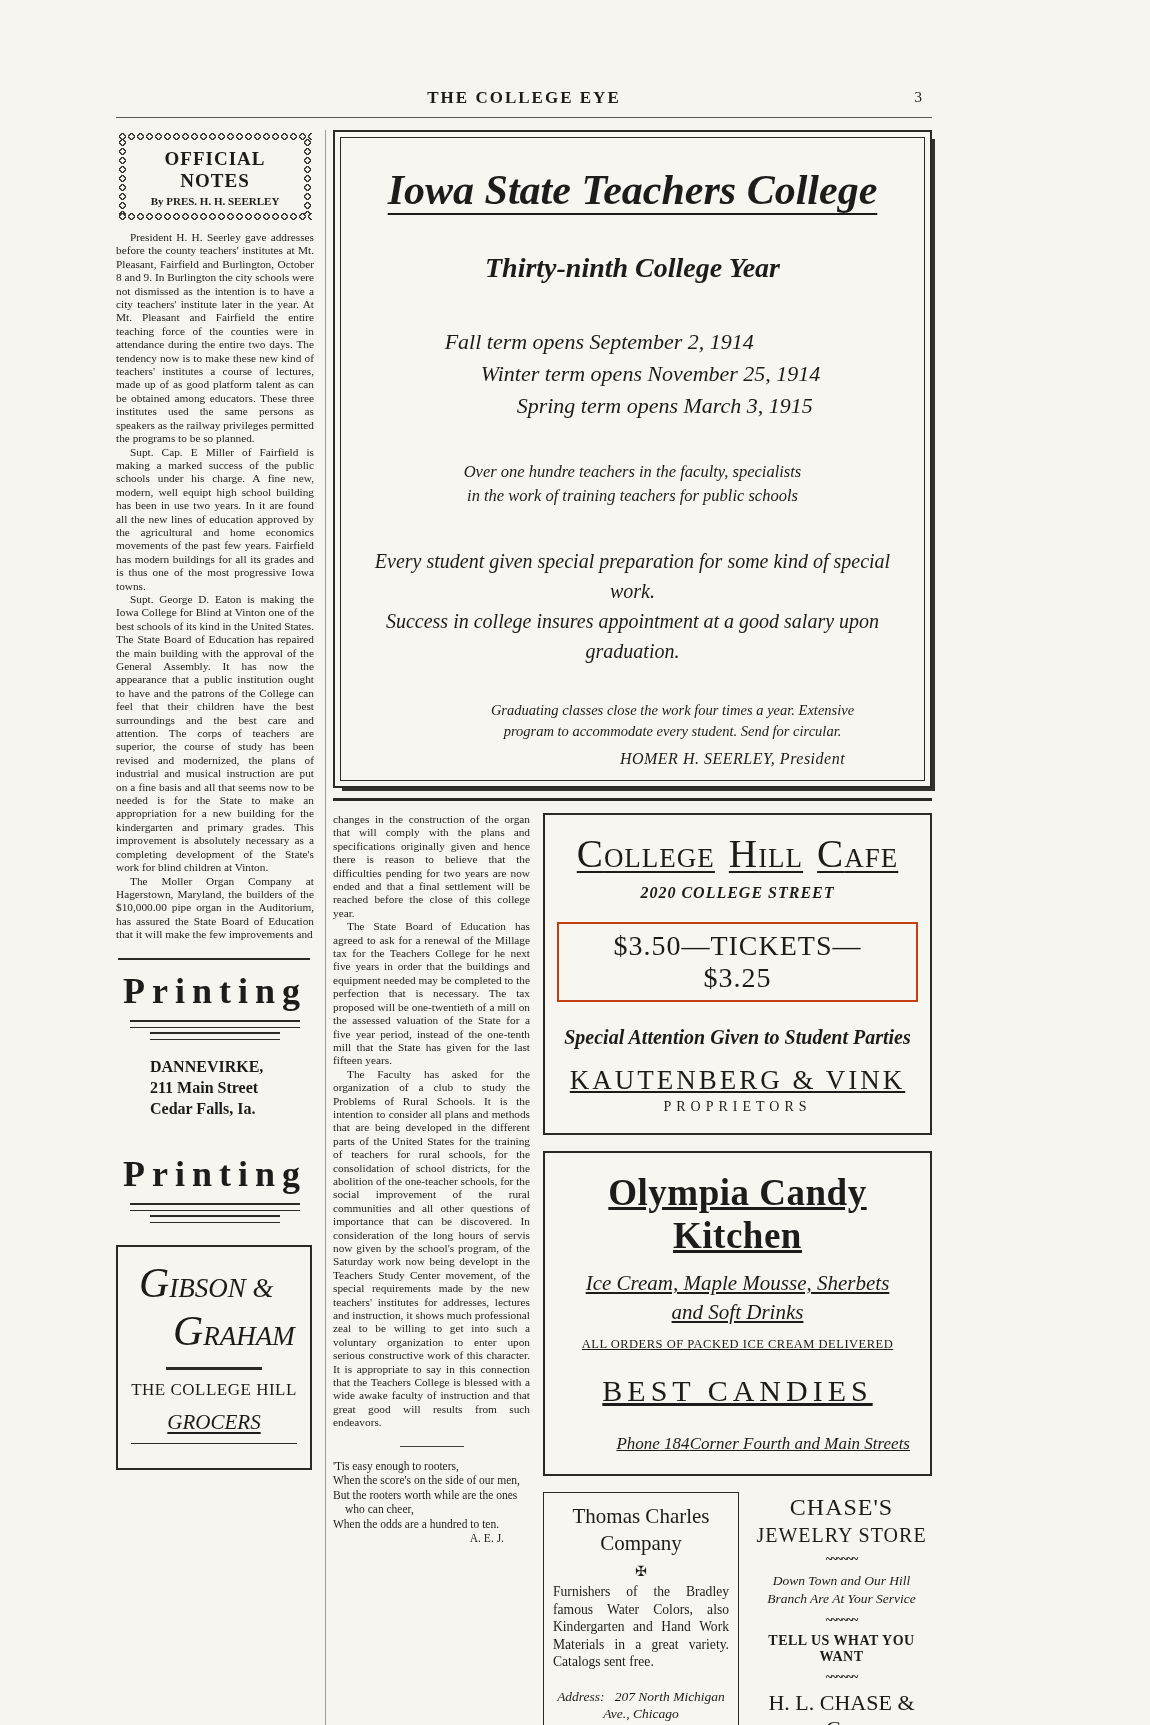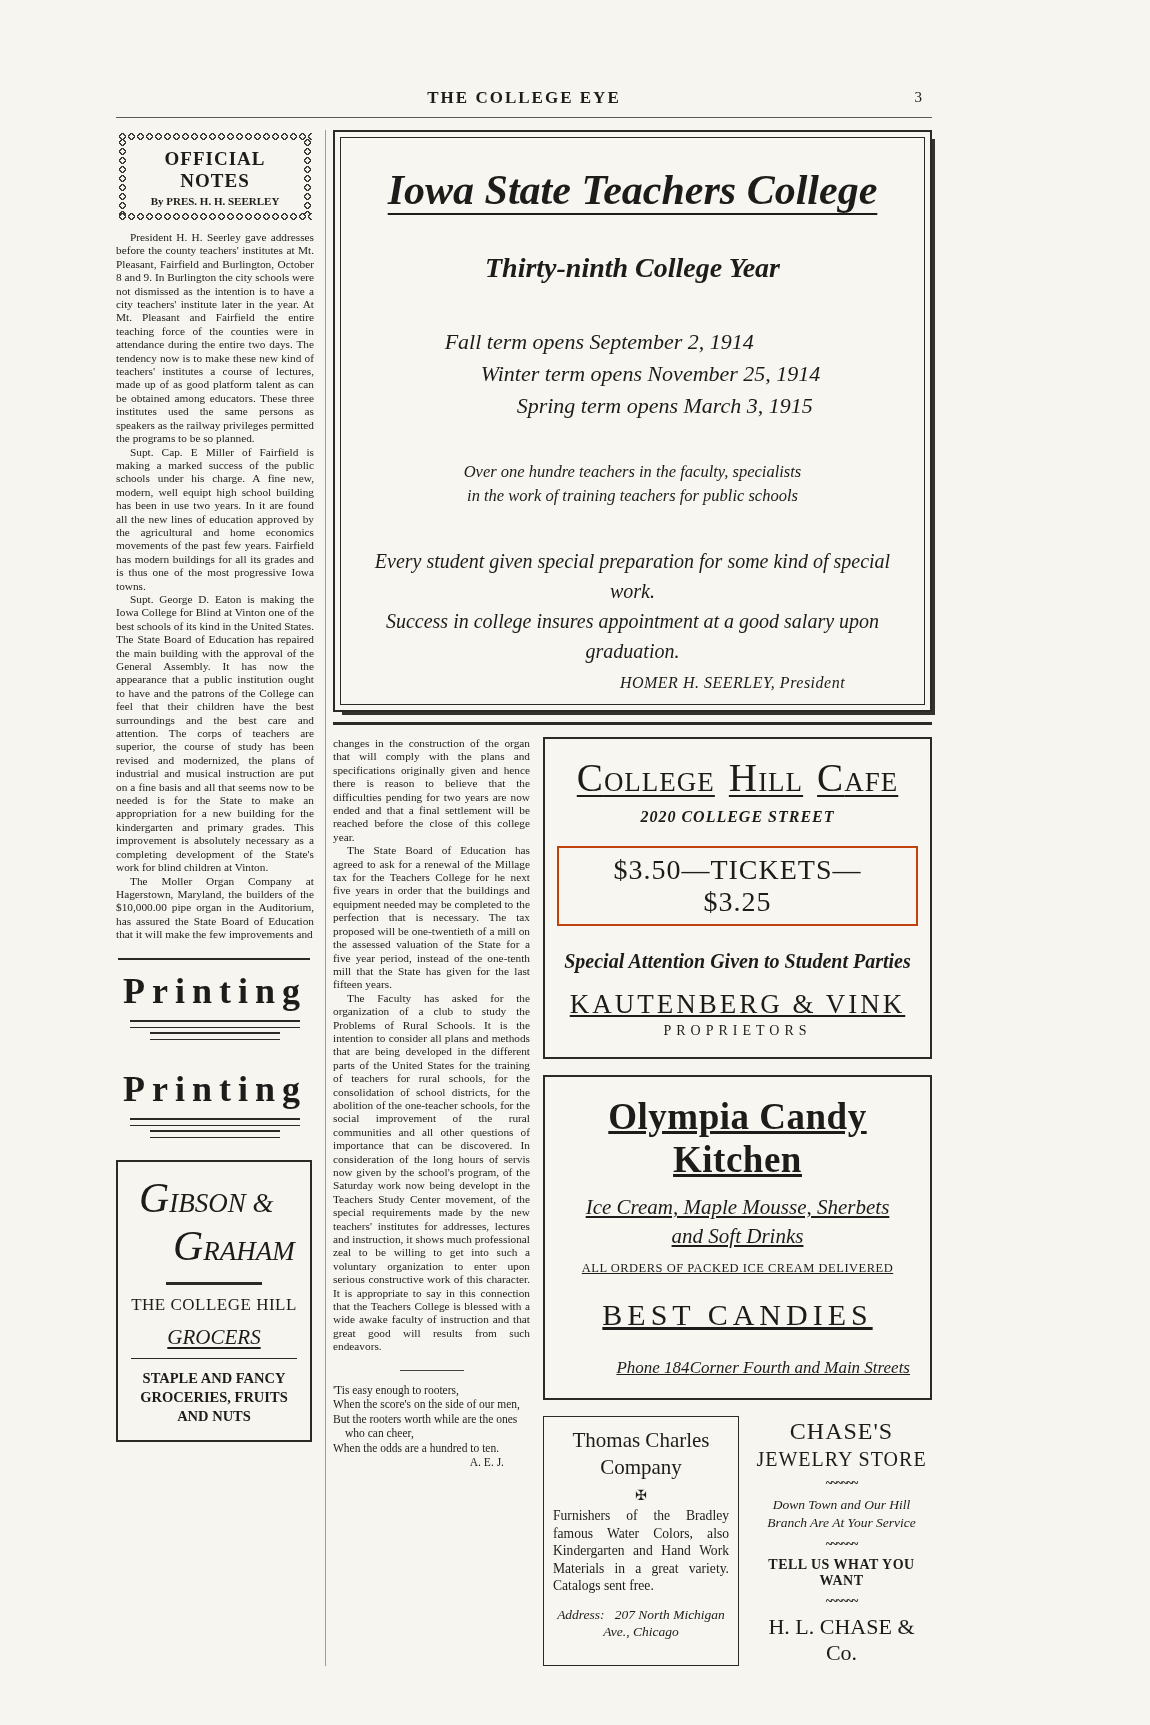--- a/index.html
+++ b/index.html
@@ -93,21 +93,21 @@
   .oly-items{font-style:italic;font-size:21px;line-height:29px;margin-top:12px;}
   .oly-delivery{font-size:12.5px;letter-spacing:0.5px;margin-top:10px;}
   .oly-candies{font-size:30px;letter-spacing:5px;margin-top:22px;}
   .oly-bottom{display:flex;justify-content:flex-end;font-style:italic;font-size:17px;margin-top:26px;padding:0 8px;}
 
   .duo{display:flex;margin-top:16px;align-items:stretch;}
   .thomas{width:176px;flex:none;border-width:1.5px;padding:10px 9px 10px;text-align:center;}
   .thomas-name{font-size:21px;line-height:27px;}
   .thomas-orn{font-size:14px;margin:6px 0 4px;font-family:"DejaVu Sans",sans-serif;}
   .thomas-desc{font-size:13.6px;text-align:justify;line-height:17.5px;margin-top:4px;}
-  .thomas-addr{font-style:italic;font-size:13.5px;margin-top:11px;line-height:17px;}
+  .thomas-addr{font-style:italic;font-size:13.5px;margin-top:17px;line-height:17px;}
   .thomas-addr .lbl{margin-right:10px;}
 
   .chase{flex:1;margin-left:12px;text-align:center;padding-top:2px;min-width:0;}
   .chase-name{font-size:24px;letter-spacing:1px;}
   .chase-sub{font-size:20px;letter-spacing:1px;margin-top:3px;}
   .squiggle{font-size:12px;font-weight:bold;letter-spacing:-1px;margin:5px 0;color:#2b2a27;}
   .chase-tagline{font-style:italic;font-size:13.5px;line-height:18px;}
   .chase-tell{font-weight:bold;font-size:14px;letter-spacing:0.5px;margin-top:2px;}
   .chase-co{font-size:22px;margin-top:4px;}
 </style>
@@ -141,38 +141,42 @@
           <p>Supt. George D. Eaton is making the Iowa College for Blind at Vinton one of the best schools of its kind in the United States. The State Board of Education has repaired the main building with the approval of the General Assembly. It has now the appearance that a public institution ought to have and the patrons of the College can feel that their children have the best surroundings and the best care and attention. The corps of teachers are superior, the course of study has been revised and modernized, the plans of industrial and musical instruction are put on a fine basis and all that seems now to be needed is for the State to make an appropriation for a new building for the kindergarten and primary grades. This improvement is absolutely necessary as a completing development of the State's work for blind children at Vinton.</p>
           <p>The Moller Organ Company at Hagerstown, Maryland, the builders of the $10,000.00 pipe organ in the Auditorium, has assured the State Board of Education that it will make the few improvements and</p>
         </div>
 
         <div class="rule-full"></div>
 
         <section class="printing-ad">
           <div class="printing-title">Printing</div>
           <div class="double-rule dr-a"></div>
           <div class="double-rule dr-b"></div>
+          <div class="printing-address">
+            <div>DANNEVIRKE,</div>
+            <div>211 Main Street</div>
+            <div>Cedar Falls, Ia.</div>
+          </div>
         </section>
 
         <div class="printing-gap"></div>
 
         <section class="printing-ad">
           <div class="printing-title">Printing</div>
           <div class="double-rule dr-a"></div>
           <div class="double-rule dr-b"></div>
         </section>
 
         <section class="gibson-box">
           <div class="gibson-name g1">GIBSON &amp;</div>
           <div class="gibson-name g2">GRAHAM</div>
           <div class="gibson-divider"></div>
           <div class="gibson-hill">THE COLLEGE HILL</div>
           <div class="gibson-grocers">GROCERS</div>
           <div class="gibson-rule"></div>
-          <div class="gibson-desc">STAPLE AND FANCY GROCERIES, FRUITS AND NUTS</div>
         </section>
 
       </div>
 
       <div class="right-area">
 
         <section class="istc-outer">
           <div class="istc-inner">
             <div class="istc-title">Iowa State Teachers College</div>
             <div class="istc-sub">Thirty-ninth College Year</div>
@@ -181,20 +185,24 @@
               <div class="t1">Winter term opens November 25, 1914</div>
               <div class="t2">Spring term opens March 3, 1915</div>
             </div>
             <div class="istc-faculty">
               <div>Over one hundre teachers in the faculty, specialists</div>
               <div>in the work of training teachers for public schools</div>
             </div>
             <div class="istc-promise">
               <div>Every student given special preparation for some kind of special work.</div>
               <div>Success in college insures appointment at a good salary upon graduation.</div>
+            </div>
+            <div class="istc-grad">
+              <div>Graduating classes close the work four times a year. Extensive</div>
+              <div>program to accommodate every student. Send for circular.</div>
             </div>
             <div class="istc-president">HOMER H. SEERLEY, President</div>
           </div>
         </section>
 
         <div class="heavy-rule"></div>
 
         <div class="bottom-row">
 
           <div class="mid-col">

